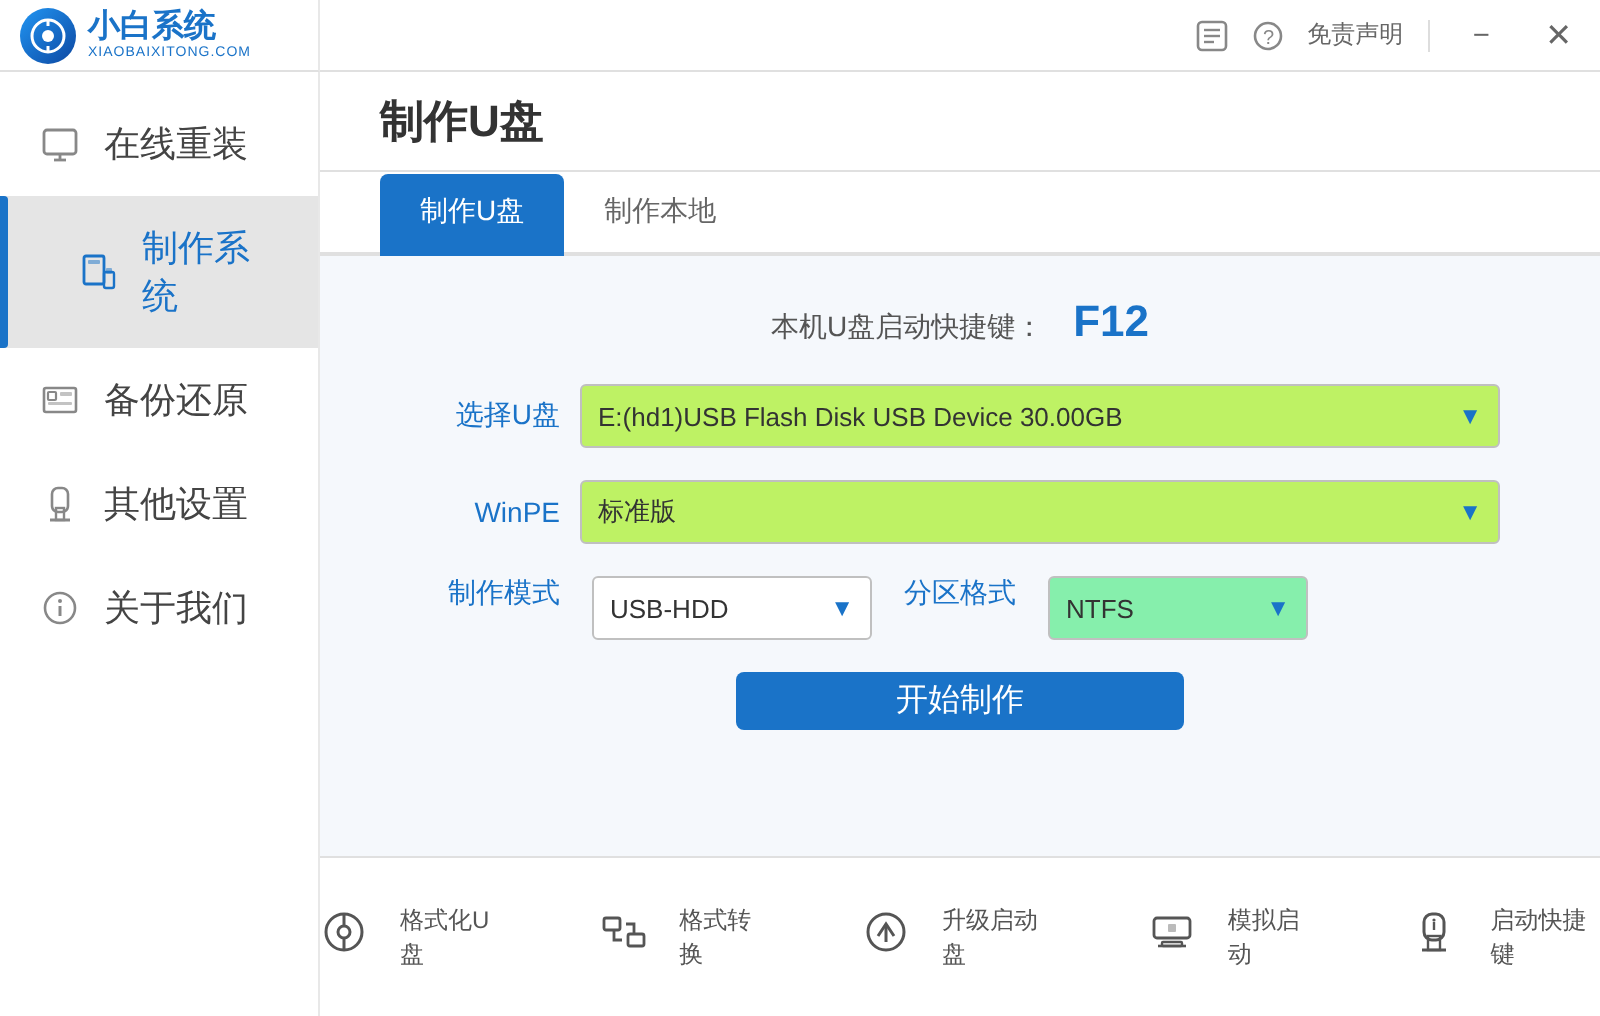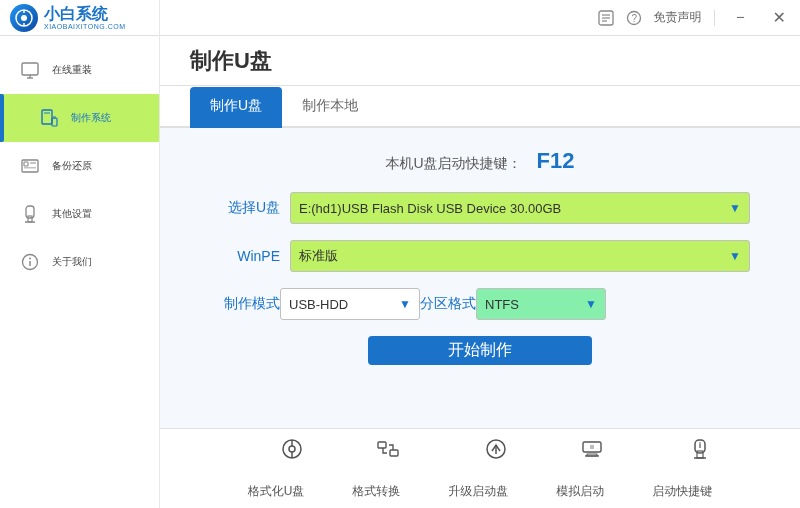--- a/index.html
+++ b/index.html
@@ -121,21 +121,21 @@
       align-items: center;
       padding: 14px 20px;
       cursor: pointer;
       color: #444;
       font-size: 14px;
       position: relative;
       gap: 12px;
     }
     .nav-item.active {
       color: #1a73c8;
-      background: #bef264;
+      background: #e5e5e5;
       padding-left: 39px;
     }
     .nav-item.active::before {
       content: '';
       position: absolute;
       left: 0;
       top: 0;
       bottom: 0;
       width: 4px;
       background: #1a73c8;
@@ -143,21 +143,21 @@
     }
     .nav-icon {
       width: 20px;
       height: 20px;
       display: flex;
       align-items: center;
       justify-content: center;
       flex-shrink: 0;
       font-size: 16px;
     }
-    .nav-label { font-size: 10px; }
+    .nav-label { font-size: 18px; }
 
     
     .main-content {
       position: absolute;
       top: 36px;
       left: 160px;
       right: 0;
       bottom: 0;
       background: #f5f8fc;
       display: flex;
@@ -250,21 +250,21 @@
       justify-content: space-between;
       position: relative;
     }
     .form-select-arrow {
       color: #1a73c8;
       font-size: 12px;
     }
 
     .form-row-split {
       display: flex;
-      align-items: center;
+      gap: 16px;
       margin-bottom: 16px;
     }
     .split-label {
       font-size: 14px;
       color: #1a73c8;
       width: 70px;
       flex-shrink: 0;
       text-align: right;
     }
     .split-select {
@@ -322,22 +322,21 @@
       height: 80px;
       background: #fff;
       border-top: 1px solid #e0e0e0;
       display: flex;
       align-items: center;
       justify-content: center;
       gap: 48px;
     }
     .bottom-tool-item {
       display: flex;
-      flex-direction: column;
-      align-items: flex-end;
+      align-items: center;
       gap: 16px;
       cursor: pointer;
       color: #555;
     }
     .bottom-tool-icon {
       font-size: 22px;
       color: #555;
     }
     .bottom-tool-label {
       font-size: 12px;

